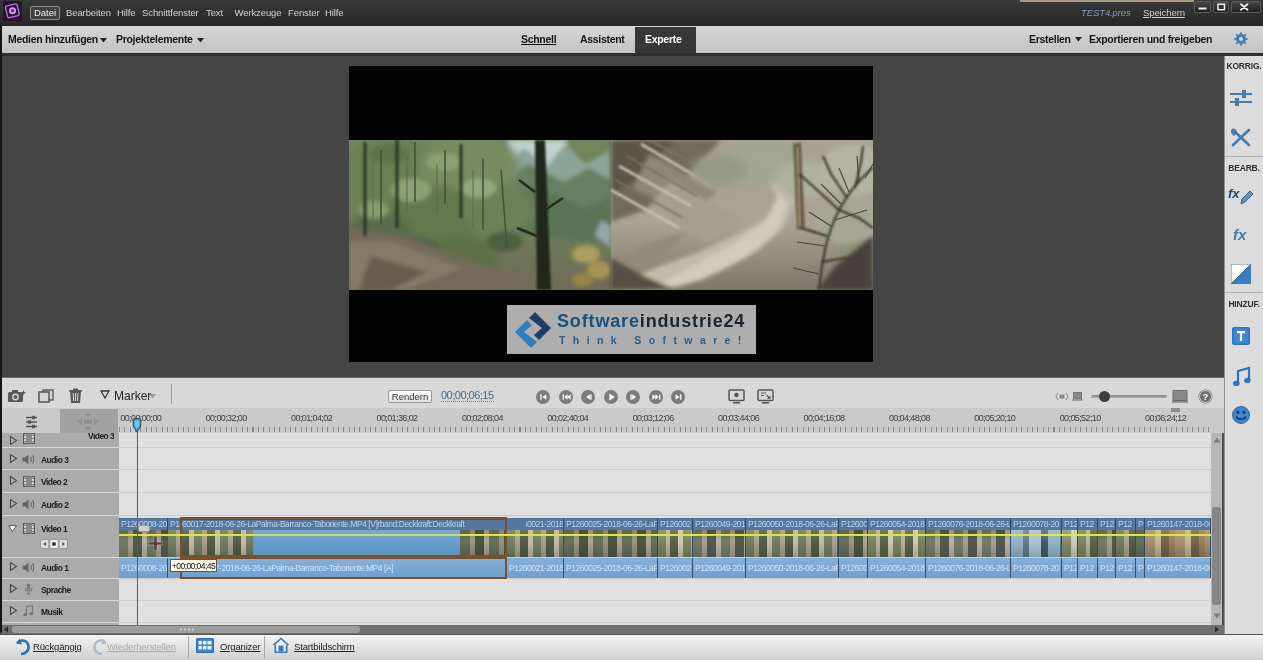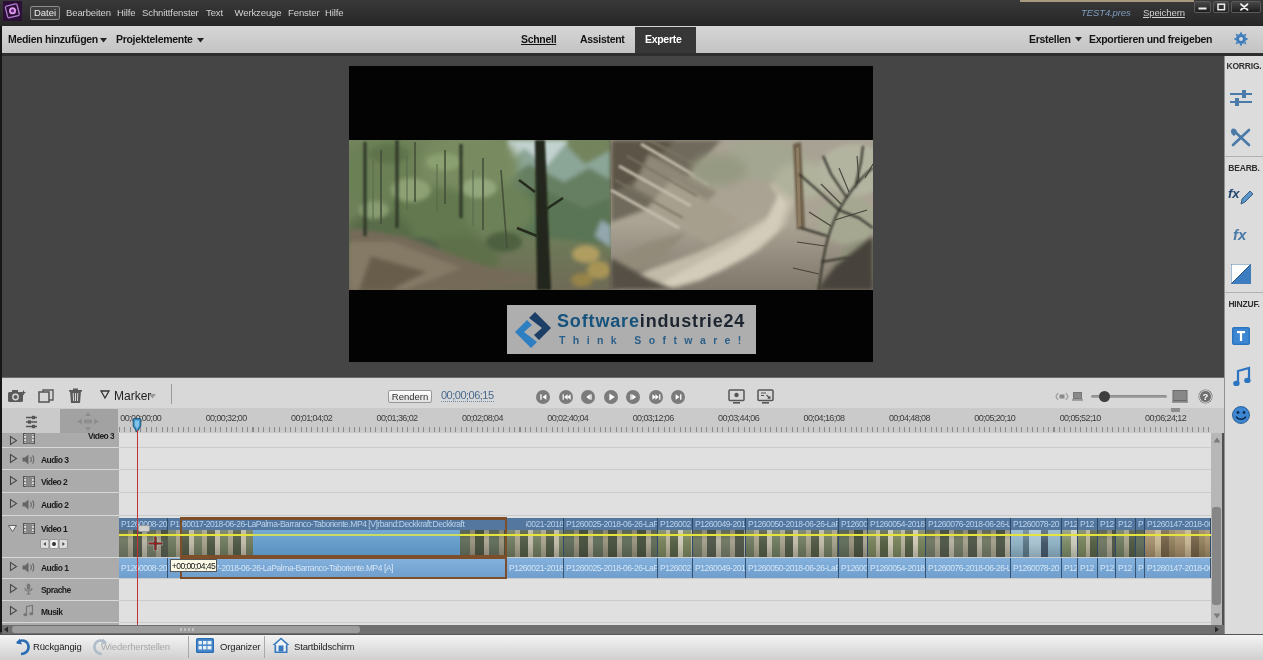--- a/index.html
+++ b/index.html
@@ -30,21 +30,21 @@
 #vsb{left:1211px;top:433px;width:11px;height:192px;background:#b7b7b7;}
 #vsbthumb{left:1212px;top:507px;width:9px;height:98px;background:#868686;border-radius:3px;}
 #tredge{left:1222px;top:433px;width:2px;height:192px;background:#505050;}
 .vclip{top:518px;height:39px;}
 .vchead{position:absolute;left:0;top:0;width:100%;height:12px;background:#54779f;color:#b9d2ec;font-size:8.5px;letter-spacing:-0.45px;line-height:12px;white-space:nowrap;overflow:hidden;}
 .vcbody{position:absolute;left:0;top:12px;width:100%;height:27px;background:linear-gradient(#74aad4,#5890bf);}
 .aclip{top:558px;height:20px;background:linear-gradient(#84b1dc,#6f9ecd);color:#d4e5f6;font-size:8.5px;letter-spacing:-0.45px;line-height:20px;white-space:nowrap;overflow:hidden;}
 #hsb{left:2px;top:625px;width:1222px;height:9px;background:#6f6f6f;}
 #hsbthumb{left:12px;top:626px;width:348px;height:7px;background:#9d9d9d;border-radius:3px;}
 #botbar{left:0;top:634px;width:1263px;height:26px;background:linear-gradient(#f4f4f4,#cfcfcf);border-top:1px solid #555;}
-.bbtext{top:641px;font-size:9.5px;letter-spacing:-0.15px;color:#222;line-height:12px;}
+.bbtext{top:641px;font-size:9.5px;letter-spacing:-0.15px;color:#222;line-height:12px;text-decoration:underline;}
 .bbsep{top:636px;width:1px;height:22px;background:#a8a8a8;}
 svg.abs{overflow:visible;}
 </style></head>
 <body>
 
 <div id="menubar" class="abs"></div>
 <div class="abs" style="left:1020px;top:0;width:174px;height:1.5px;background:#a89a7e;"></div>
 <svg class="abs" style="left:3px;top:1px;" width="19" height="20" viewBox="0 0 19 20">
 <rect width="19" height="20" fill="#2c1038"></rect>
 <rect x="3.4" y="3.8" width="12" height="12" rx="1.5" fill="none" stroke="#b37fd0" stroke-width="1.3" transform="rotate(-14 9.5 10)"></rect>
@@ -687,21 +687,21 @@
 <div id="botbar" class="abs"></div>
 <svg class="abs" style="left:13px;top:638px;" width="17" height="17" viewBox="0 0 17 17">
 <path d="M4 5 C8 0.5 15 2.5 15.5 8.5 C16 13 12 16 8 16" fill="none" stroke="#2a6db5" stroke-width="2.6"></path>
 <path d="M6.5 0.5 L3.5 5.5 L9 6.5 Z" fill="#2a6db5"></path>
 </svg>
 <div class="bbtext abs" style="left:33px;">Rückgängig</div>
 <svg class="abs" style="left:93px;top:638px;" width="17" height="17" viewBox="0 0 17 17">
 <path d="M13 5 C9 0.5 2 2.5 1.5 8.5 C1 13 5 16 9 16" fill="none" stroke="#b0bcc8" stroke-width="2.6"></path>
 <path d="M10.5 0.5 L13.5 5.5 L8 6.5 Z" fill="#b0bcc8"></path>
 </svg>
-<div class="bbtext abs" style="left:101px;color:#a8a8a8;">Wiederherstellen</div>
+<div class="bbtext abs" style="left:107px;color:#a8a8a8;">Wiederherstellen</div>
 <div class="bbsep abs" style="left:188px;"></div>
 <svg class="abs" style="left:196px;top:638px;" width="18" height="15" viewBox="0 0 18 15">
 <rect x="0" y="0" width="18" height="15" rx="1.5" fill="#2a6db5"></rect>
 <rect x="1.2" y="1.2" width="15.6" height="12.6" rx="1" fill="#4888c8"></rect>
 <g fill="#e8f0f8">
       <rect x="2.5" y="3" width="3.4" height="3.4"></rect>
       <rect x="7" y="3" width="3.4" height="3.4"></rect>
       <rect x="11.5" y="3" width="4" height="3.4"></rect>
       <rect x="2.5" y="8" width="3.4" height="3.4"></rect>
       <rect x="7" y="8" width="3.4" height="3.4"></rect>

